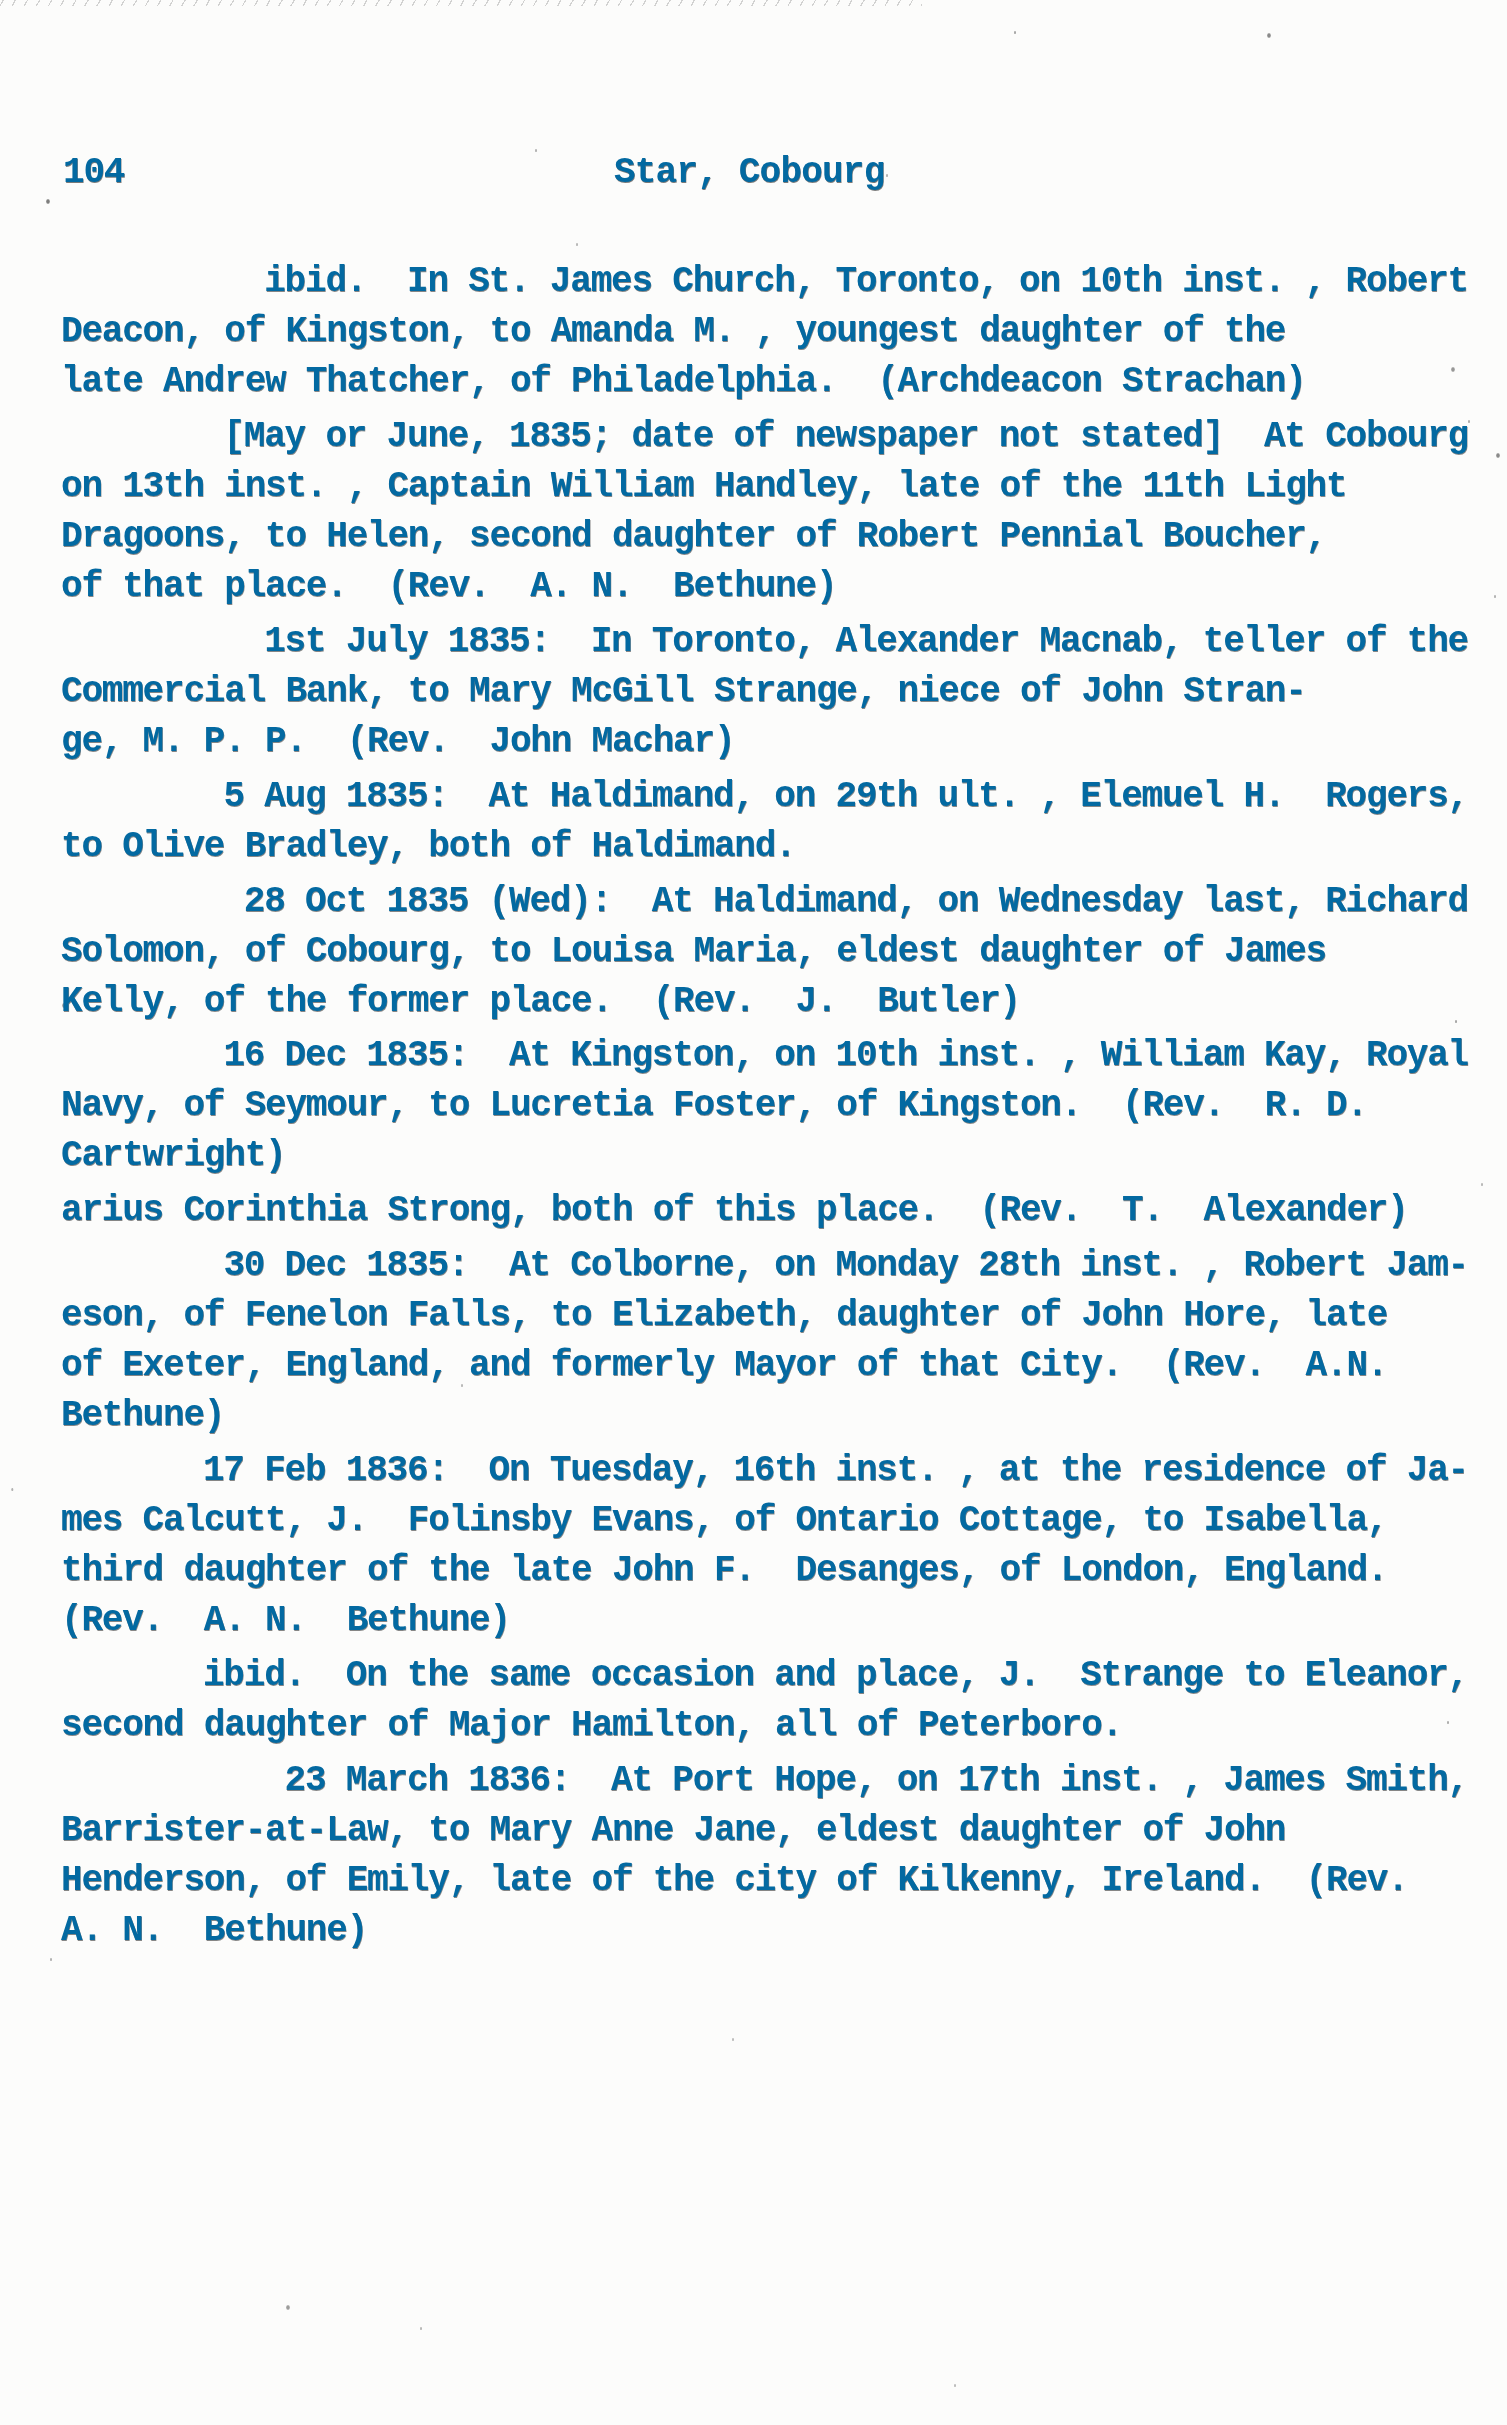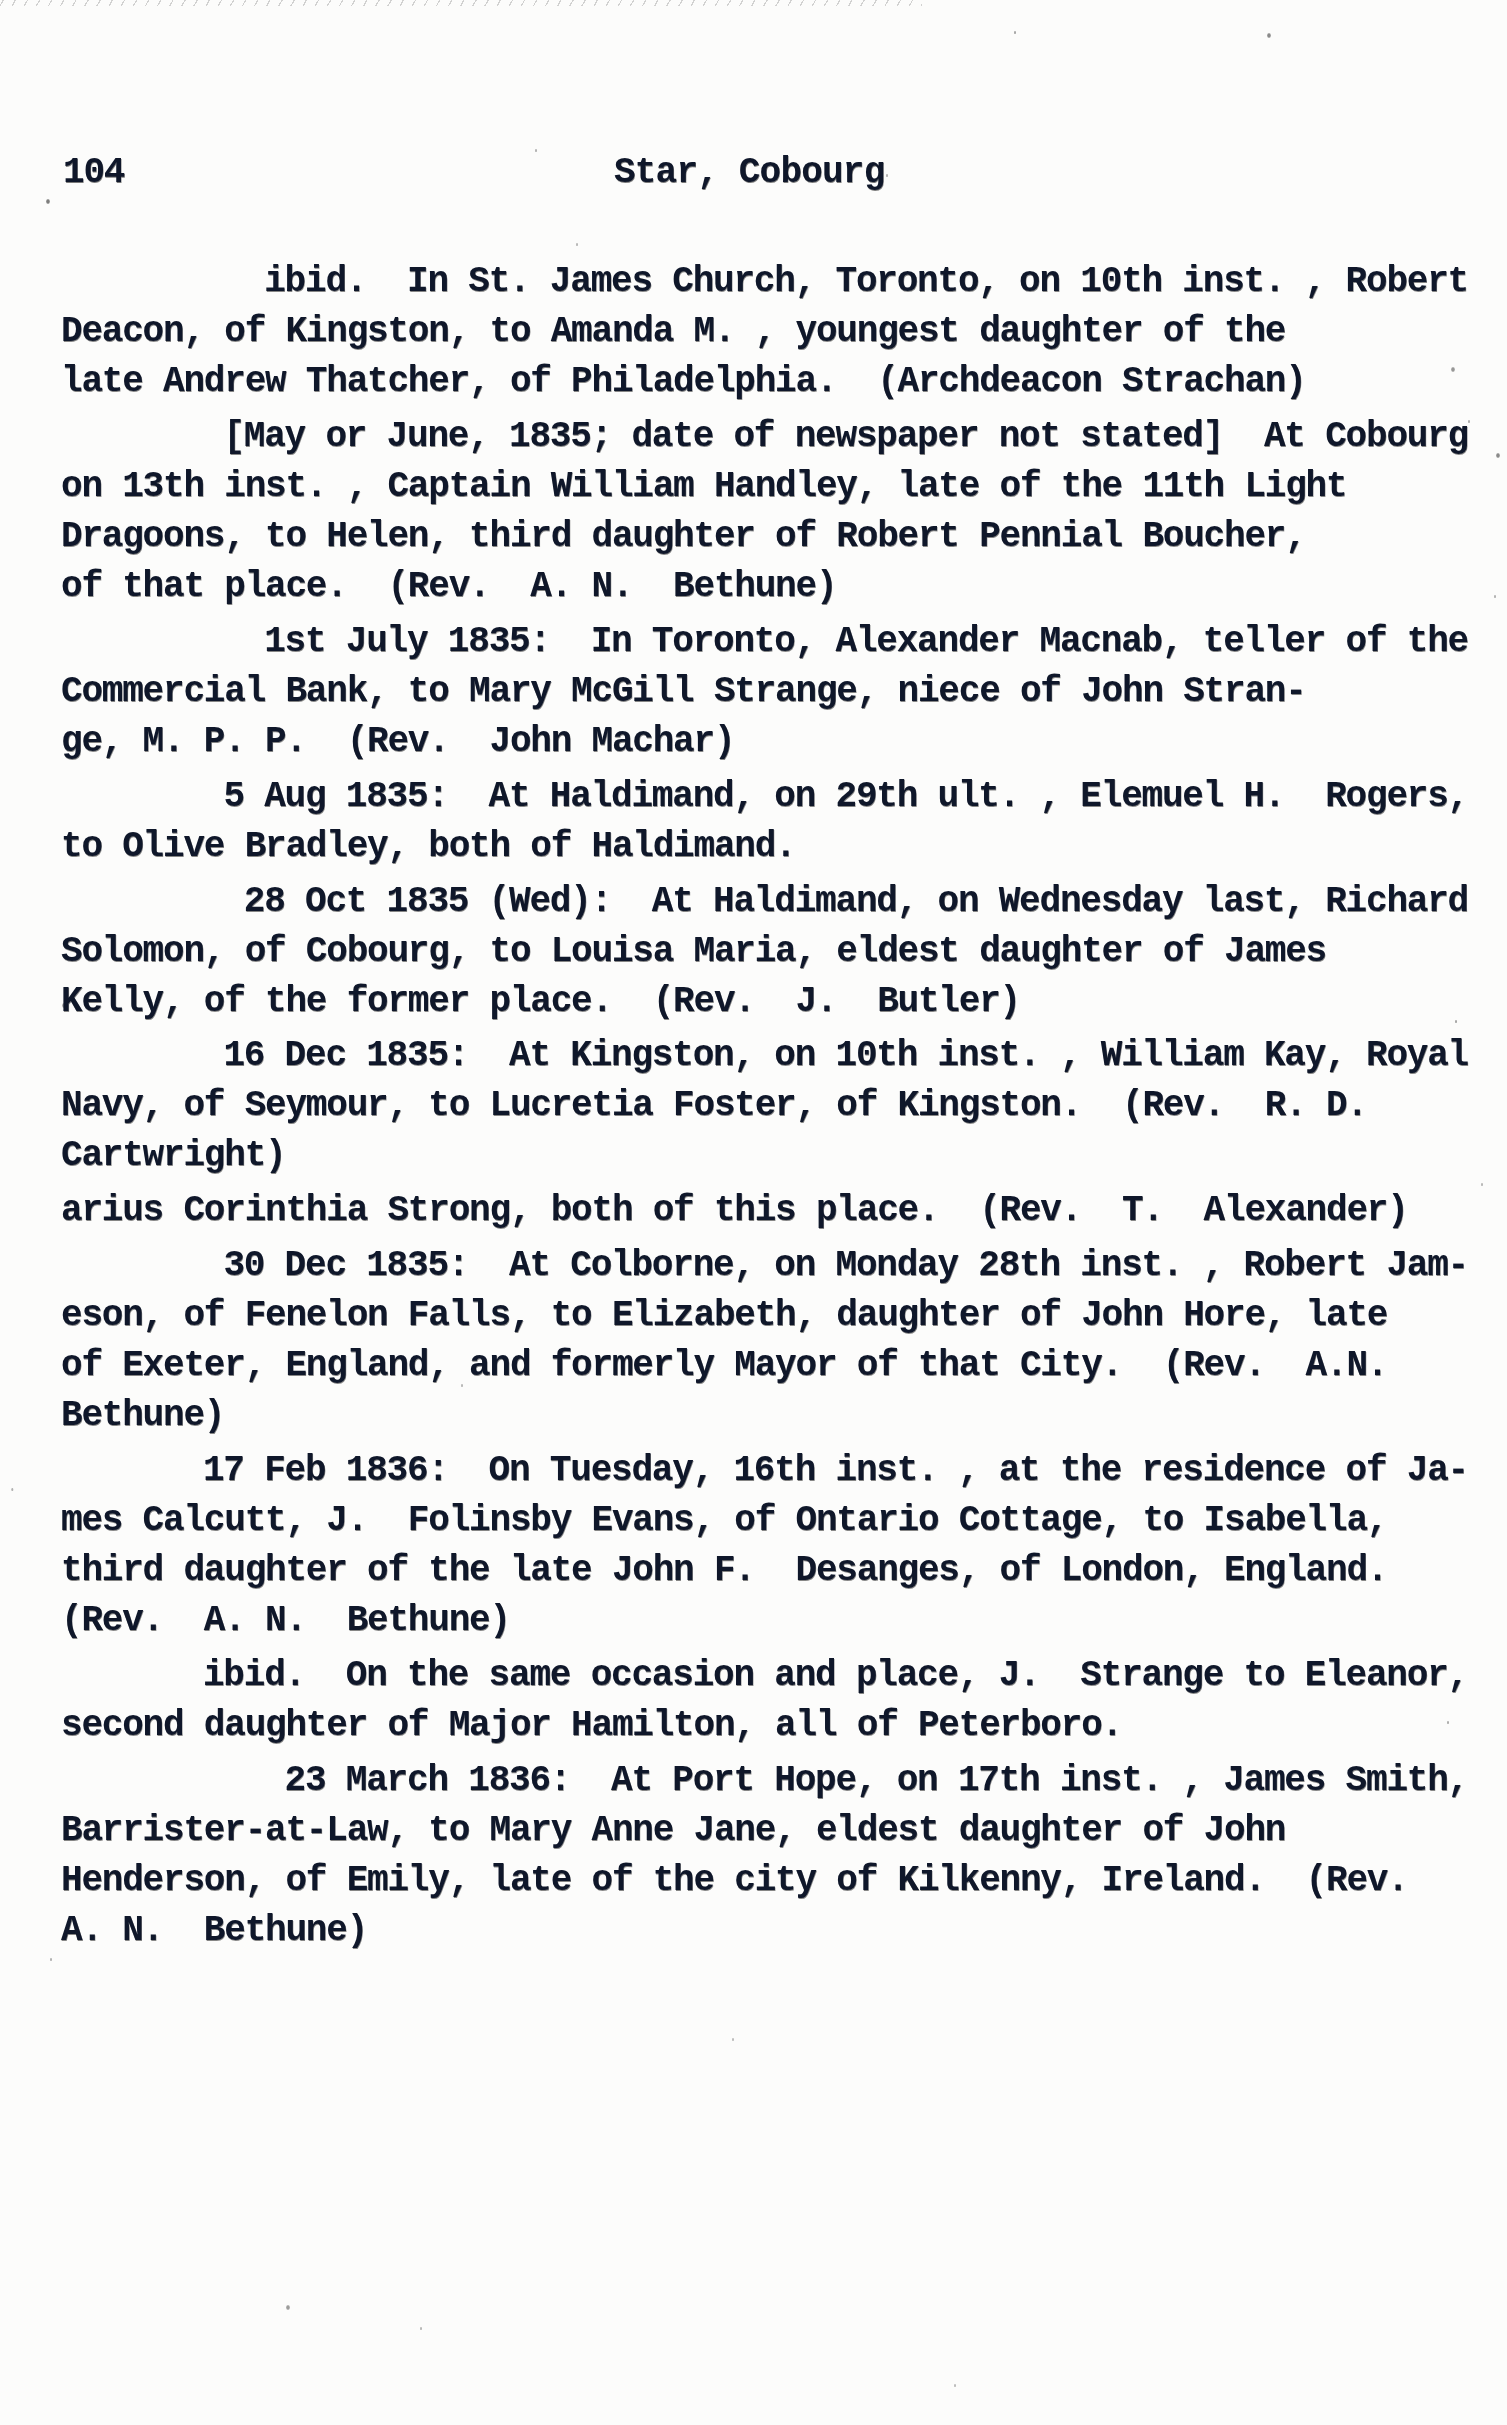--- a/index.html
+++ b/index.html
@@ -7,21 +7,21 @@
     padding: 0;
     background: #e8e8e6;
   }
   .page {
     position: relative;
     width: 1507px;
     height: 2426px;
     background: #fcfcfb;
     overflow: hidden;
     font-family: "Liberation Mono", "DejaVu Sans Mono", monospace;
-    color: #0f172a;
+    color: #0369a1;
   }
   
   .top-edge {
     position: absolute;
     top: 0; left: 0;
     width: 922px; height: 5.7px;
     background: repeating-linear-gradient(-60deg,
       rgba(110,110,110,0.55) 0 1.2px,
       transparent 1.2px 10.5px);
     opacity: .55;
@@ -122,21 +122,21 @@
 
   <main class="text-block">
       <p class="para">
         <span class="line indent">ibid.  In St. James Church, Toronto, on 10th inst. , Robert</span>
         <span class="line">Deacon, of Kingston, to Amanda M. , youngest daughter of the</span>
         <span class="line">late Andrew Thatcher, of Philadelphia.  (Archdeacon Strachan)</span>
       </p>
       <p class="para">
         <span class="line indent">[May or June, 1835; date of newspaper not stated]  At Cobourg</span>
         <span class="line">on 13th inst. , Captain William Handley, late of the 11th Light</span>
-        <span class="line">Dragoons, to Helen, third daughter of Robert Pennial Boucher,</span>
+        <span class="line">Dragoons, to Helen, second daughter of Robert Pennial Boucher,</span>
         <span class="line">of that place.  (Rev.  A. N.  Bethune)</span>
       </p>
       <p class="para">
         <span class="line indent">1st July 1835:  In Toronto, Alexander Macnab, teller of the</span>
         <span class="line">Commercial Bank, to Mary McGill Strange, niece of John Stran-</span>
         <span class="line">ge, M. P. P.  (Rev.  John Machar)</span>
       </p>
       <p class="para">
         <span class="line indent">5 Aug 1835:  At Haldimand, on 29th ult. , Elemuel H.  Rogers,</span>
         <span class="line">to Olive Bradley, both of Haldimand.</span>

